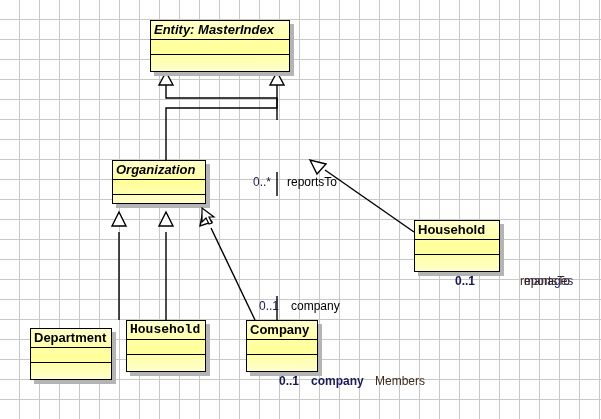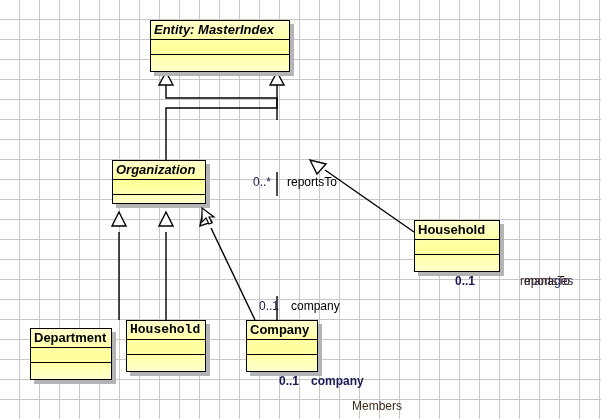--- a/index.html
+++ b/index.html
@@ -181,21 +181,21 @@
   </div>
 
   <div class="edge-label mult" style="left:253px; top:175px;">0..*</div>
   <div class="edge-label" style="left:287px; top:175px;">reportsTo</div>
 
   <div class="edge-label mult" style="left:259px; top:299px;">0..1</div>
   <div class="edge-label" style="left:291px; top:299px;">company</div>
 
   <div class="edge-label overlap-a" style="left:279px; top:374px; font-weight:bold;">0..1</div>
   <div class="edge-label overlap-a" style="left:311px; top:374px; font-weight:bold;">company</div>
-  <div class="edge-label overlap-b" style="left:352px; top:374px;margin-top:25px;">Members</div>
+  <div class="edge-label overlap-b" style="left:375px; top:374px;">Members</div>
 
   <div class="edge-label overlap-a" style="left:455px; top:274px; font-weight:bold;">0..1</div>
   <div class="edge-label overlap-a" style="left:485px; top:274px;padding-left:39px;">manages</div>
   <div class="edge-label overlap-b" style="left:484px; top:274px;margin-left:36px;">reportsTo</div>
 
   <svg class="cursor-arrow" width="16" height="20" viewBox="0 0 16 20" xmlns="http://www.w3.org/2000/svg" style="left:201px; top:207px;">
     <polygon points="1,1 1,15 5,11 8,17 11,16 8,10 13,10" fill="#ffffff" stroke="#000000" stroke-width="1.2"></polygon>
   </svg>
 
 </div>

